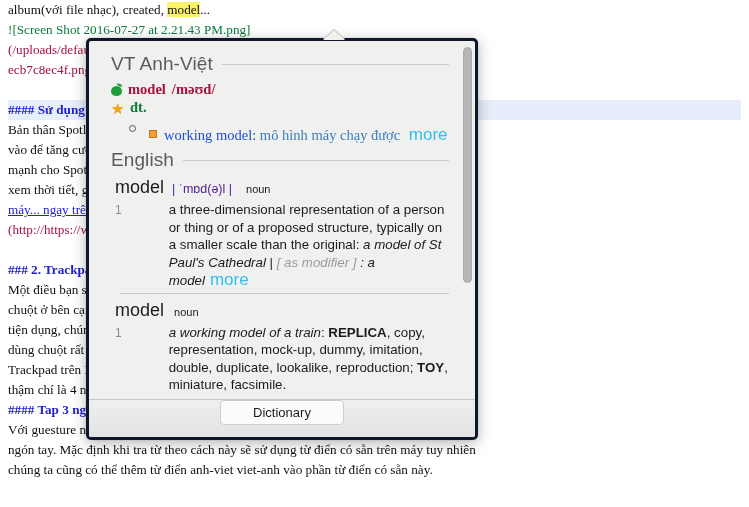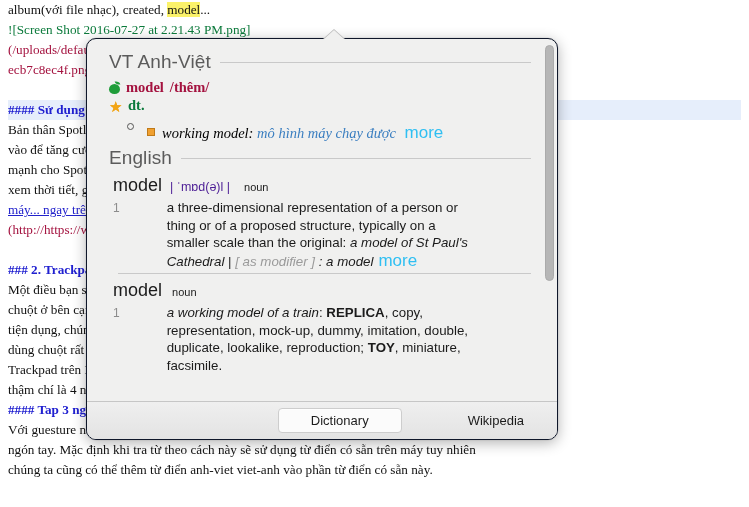--- a/index.html
+++ b/index.html
@@ -41,25 +41,25 @@
   .tok-link     { color: #2222cc; text-decoration: underline; }
   .tok-plain    { color: #111111; }
   .hl-line      { background: #e6eefb; }
   .hl-sel       { background: #fbf26a; }
 
   
   #dict-popup {
     position: absolute;
     left: 86px;
     top: 38px;
-    width: 472px;
+    width: 392px;
     height: 402px;
     background: #f0f0ef;
-    border: 1px solid #0f172a;
-    border-radius: 10px;
+    border: 3px solid #0f172a;
+    border-radius: 5px;
     box-shadow: 0 3px 14px rgba(0,0,0,.30), 0 0 0 0.5px rgba(0,0,0,.08);
     overflow: hidden;
     box-sizing: border-box;
   }
   #dict-scroll {
     position: absolute;
     left: 0; right: 0; top: 0;
     bottom: 37px;
     overflow: hidden;
     padding: 12px 26px 0 22px;
@@ -166,22 +166,22 @@
     align-items: baseline;
   }
   .vt-bullet-square {
     flex: none;
     width: 6px; height: 6px;
     background: #f0a030;
     border: 1px solid #c07a18;
     position: relative;
     top: -2px;
   }
-  .vt-ex-en { color: #000000; font-style: italic; }
-  .vt-ex-vi { color: #3a7ec0; font-style: italic; }
+  .vt-ex-en { color: #1d4ed8; }
+  .vt-ex-vi { color: #3a7ec0; }
   .more-link {
     color: #2fbff2;
     font-family: "Liberation Sans", sans-serif;
     font-style: normal;
     font-size: 17px;
     margin-left: 5px;
     cursor: pointer;
   }
 
   
@@ -213,22 +213,23 @@
 
   
   #dict-bottom {
     position: absolute;
     left: 0; right: 0; bottom: 0;
     height: 37px;
     background: linear-gradient(to bottom, #efefef, #e3e3e3);
     border-top: 1px solid #c6c6c6;
     display: flex;
     align-items: center;
-    justify-content: flex-end;
+    justify-content: space-between;
     gap: 11px;
+    flex-direction: column;
   }
   .seg-btn {
     font-family: "Liberation Sans", sans-serif;
     font-size: 13px;
     color: #1b1b1b;
     padding: 4px 32px;
     border-radius: 4px;
     cursor: default;
     white-space: nowrap;
   }
@@ -289,21 +290,21 @@
       <span class="rule"></span>
     </div>
 
     <div class="vt-body">
       <div class="vt-word-row">
         <span class="apple-icon">
           <span class="body"></span>
             <span class="leaf"></span>
         </span>
         <span class="vt-word">model</span>
-        <span class="vt-pron">/thêm/</span>
+        <span class="vt-pron">/məʊd/</span>
       </div>
 
       <div class="vt-pos-row">
         <span class="star-icon">★</span>
         <span class="vt-pos">dt.</span>
       </div>
 
       <div class="vt-sense">
         <span class="vt-bullet-circle"></span>
       </div>

